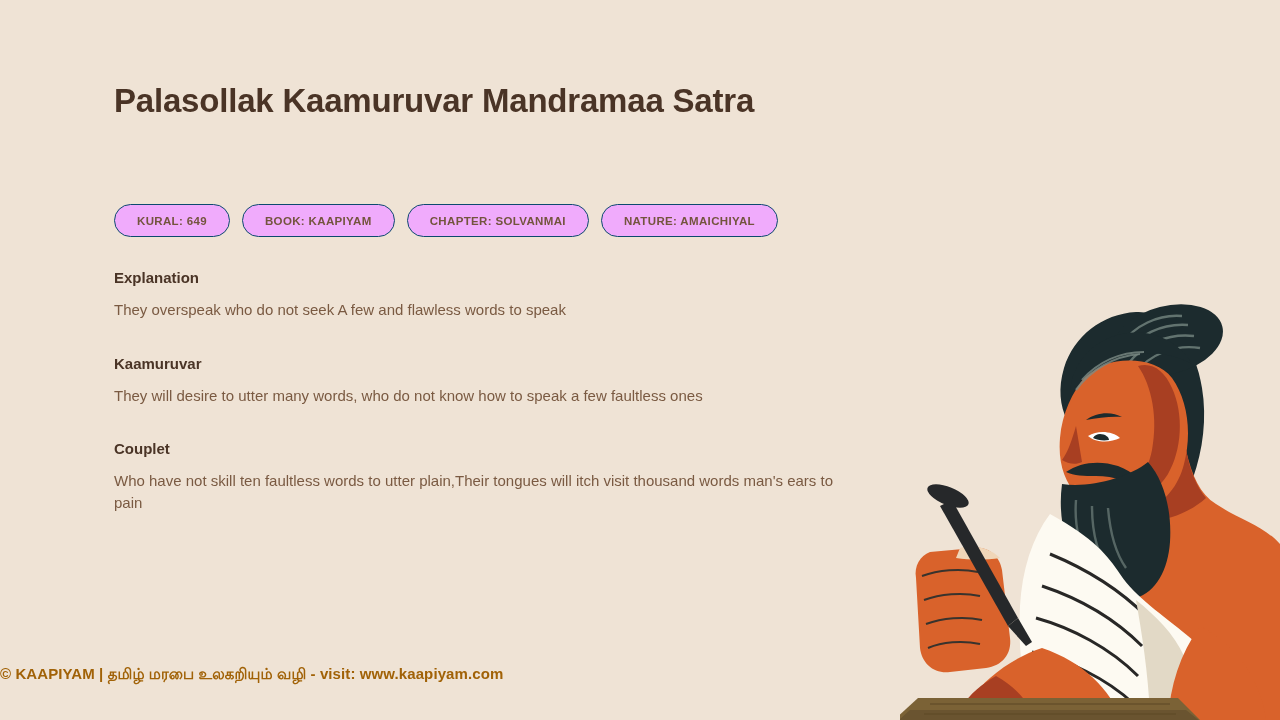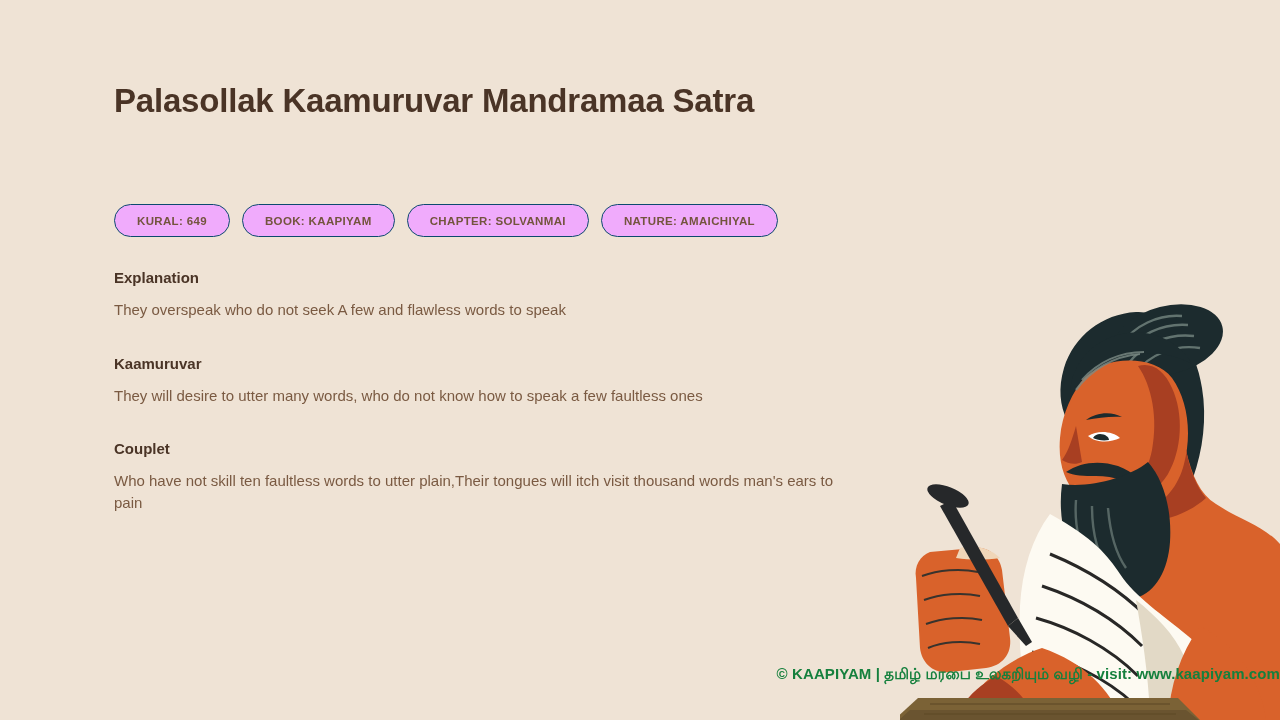--- a/index.html
+++ b/index.html
@@ -37,22 +37,22 @@
     font-size:15px; font-weight:bold; color:#4a3426;
     line-height:19px; margin-bottom:12px;
   }
   .sec-text {
     font-size:15px; font-weight:normal; color:#7a5a42; line-height:22px;
   }
   .sec-couplet .sec-text { width:730px; }
 
   .footer {
     position:absolute; left:0; right:0; top:665px;
-    text-align:right; font-size:15px; font-weight:bold;
-    color:#15803d; letter-spacing:0.1px; z-index:5;
+    text-align:left; font-size:15px; font-weight:bold;
+    color:#a16207; letter-spacing:0.1px; z-index:5;
   }
 
   
   .illus { position:absolute; right:0; bottom:0; width:380px; height:420px; z-index:2; }
   .illus svg { display:block; width:100%; height:100%; }
 </style>
 </head>
 <body>
 
 <div id="stage">

